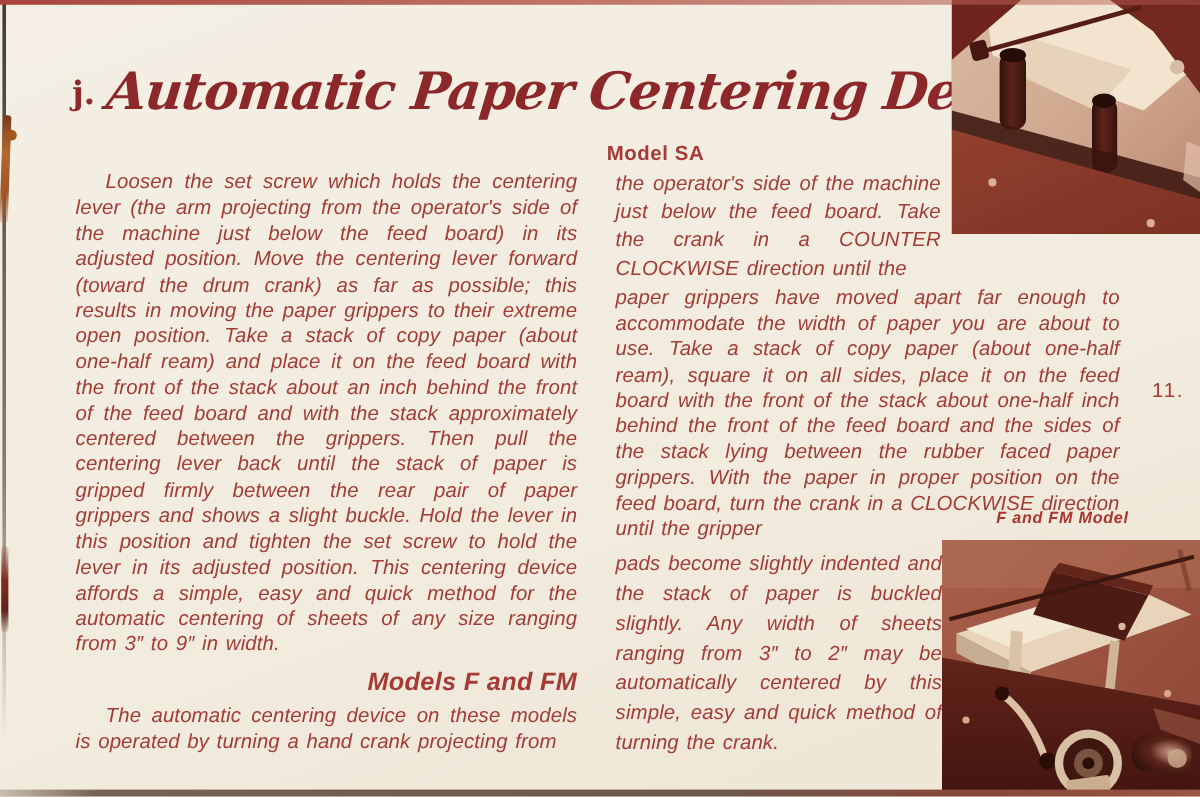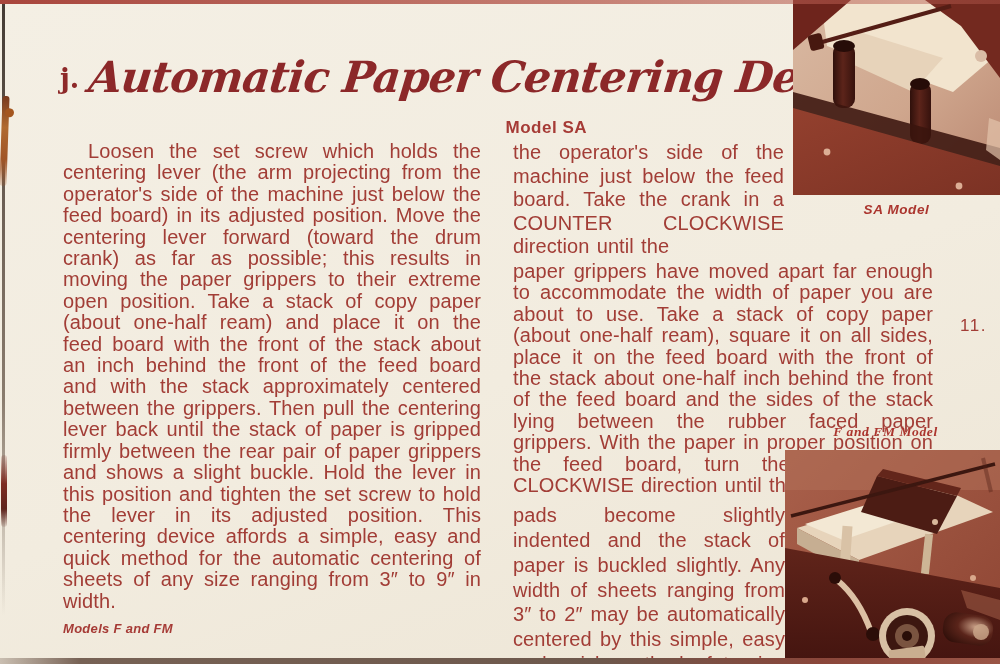--- a/index.html
+++ b/index.html
@@ -62,28 +62,28 @@
     display: inline-block; transform: skewX(-6deg);
   }
   .subtitle {
     position: absolute; left: 287px; top: 118px; width: 300px;
     text-align: right; font-size: 17px; font-weight: bold;
     color: #a63b36; letter-spacing: .5px;
   }
 
   
   .body-text {
-    font-size: 20px; color: #a23d36; letter-spacing: .1px;
-    word-spacing: 1.5px; text-align: justify;
+    font-size: 17px; color: #a23d36; letter-spacing: .1px;
+    word-spacing: 1.5px; text-align: justify; font-style: italic;
   }
   .col-left { position: absolute; left: 63px; top: 141px; width: 418px; }
   .col-left .para-1 { line-height: 21.4px; text-indent: 25px; }
   .models-heading {
-    font-size: 13px; font-weight: bold; font-style: italic;
-    color: #a63b36; margin-top: 9px; margin-bottom: 5px; letter-spacing: .3px;
+    font-size: 21px; font-weight: bold; font-style: italic;
+    color: #a63b36; margin-top: 9px; margin-bottom: 5px; letter-spacing: .3px; text-align: right;
   }
   .col-left .para-2 { line-height: 21.4px; text-indent: 25px; }
 
   .col-right { position: absolute; left: 513px; top: 141px; width: 420px; }
   .col-right .para-top { width: 271px; line-height: 23.6px; }
   .col-right .para-middle { width: 420px; line-height: 21.4px; margin-top: 2px; }
   .col-right .para-bottom { width: 272px; line-height: 24.7px; margin-top: 7px; }
 
   .page-number {
     position: absolute; left: 936px; top: 316px;
@@ -93,39 +93,40 @@
   
   .photo { position: absolute; overflow: hidden; background: #b98; }
   .photo svg { display: block; }
   .photo-sa { left: 793px; top: 0; width: 207px; height: 195px; }
   .photo-ffm { left: 785px; top: 450px; width: 215px; height: 209px; }
   .caption {
     position: absolute; font-size: 13.5px; font-weight: bold; font-style: italic;
     color: #ab352e; letter-spacing: .6px; text-align: center;
   }
   .caption-sa { left: 793px; top: 202px; width: 207px; }
-  .caption-ffm { left: 778px; top: 424px; width: 215px; font-family: Liberation Serif, serif; }
+  .caption-ffm { left: 778px; top: 424px; width: 215px; }
 </style>
 </head>
 <body>
 
 <div class="page">
 
   <div class="spine-line"></div>
   <div class="stitch stitch-top"></div>
   <div class="stitch stitch-bottom"></div>
 
   <div class="title-row">
     <span class="section-letter">j.</span><span class="title-script">Automatic Paper Centering Device</span>
   </div>
   <div class="subtitle">Model SA</div>
 
   <div class="col-left">
     <p class="body-text para-1">Loosen the set screw which holds the centering lever (the arm projecting from the operator's side of the machine just below the feed board) in its adjusted position.  Move the centering lever forward (toward the drum crank) as far as possible; this results in moving the paper grippers to their extreme open position. Take a stack of copy paper (about one-half ream) and place it on the feed board with the front of the stack about an inch behind the front of the feed board and with the stack approximately centered between the grippers.  Then pull the centering lever back until the stack of paper is gripped firmly between the rear pair of paper grippers and shows a slight buckle.  Hold the lever in this position and tighten the set screw to hold the lever in its adjusted position.  This centering device affords a simple, easy and quick method for the automatic centering of sheets of any size ranging from 3″ to 9″ in width.</p>
     <div class="models-heading">Models F and FM</div>
+    <p class="body-text para-2">The automatic centering device on these models is operated by turning a hand crank projecting from</p>
   </div>
 
   <div class="col-right">
     <p class="body-text para-top">the operator's side of the machine just below the feed board.  Take the crank in a COUNTER CLOCKWISE direction until the</p>
     <p class="body-text para-middle">paper grippers have moved apart far enough to accommodate the width of paper you are about to use. Take a stack of copy paper (about one-half ream), square it on all sides, place it on the feed board with the front of the stack about one-half inch behind the front of the feed board and the sides of the stack lying between the rubber faced paper grippers.  With the paper in proper position on the feed board, turn the crank in a CLOCKWISE direction until the gripper</p>
     <p class="body-text para-bottom">pads become slightly indented and the stack of paper is buckled slightly.  Any width of sheets ranging from 3″ to 2″ may be automatically centered by this simple, easy and quick method of turning the crank.</p>
   </div>
 
   <div class="page-number">11.</div>
 
@@ -166,21 +167,20 @@
       <ellipse cx="127" cy="84" rx="10" ry="6" fill="#260c08"></ellipse>
 
       <polygon points="0,92 207,148 207,170 0,114" fill="#3a140e" opacity=".88"></polygon>
 
       <polygon points="0,108 207,166 207,195 0,195" fill="url(#gSaBase)"></polygon>
       <circle cx="34" cy="152" r="3.4" fill="#dcae95"></circle>
       <circle cx="166" cy="186" r="3.4" fill="#dcae95"></circle>
       <polygon points="196,118 207,122 207,160 193,150" fill="#e2c3ab" opacity=".7"></polygon>
     </svg>
   </figure>
-  <figcaption class="caption caption-sa">SA Model</figcaption>
 
   <figcaption class="caption caption-ffm">F and FM Model</figcaption>
   <figure class="photo photo-ffm">
     <svg width="215" height="209" viewBox="0 0 215 209">
       <defs>
         <linearGradient id="gFfmBg" x1="0" y1="0" x2="1" y2="1">
           <stop offset="0" stop-color="#a9604b"></stop>
           <stop offset="100%" stop-color="#8e4533"></stop>
         </linearGradient>
         <linearGradient id="gFfmBody" x1="0" y1="0" x2="0" y2="1">

